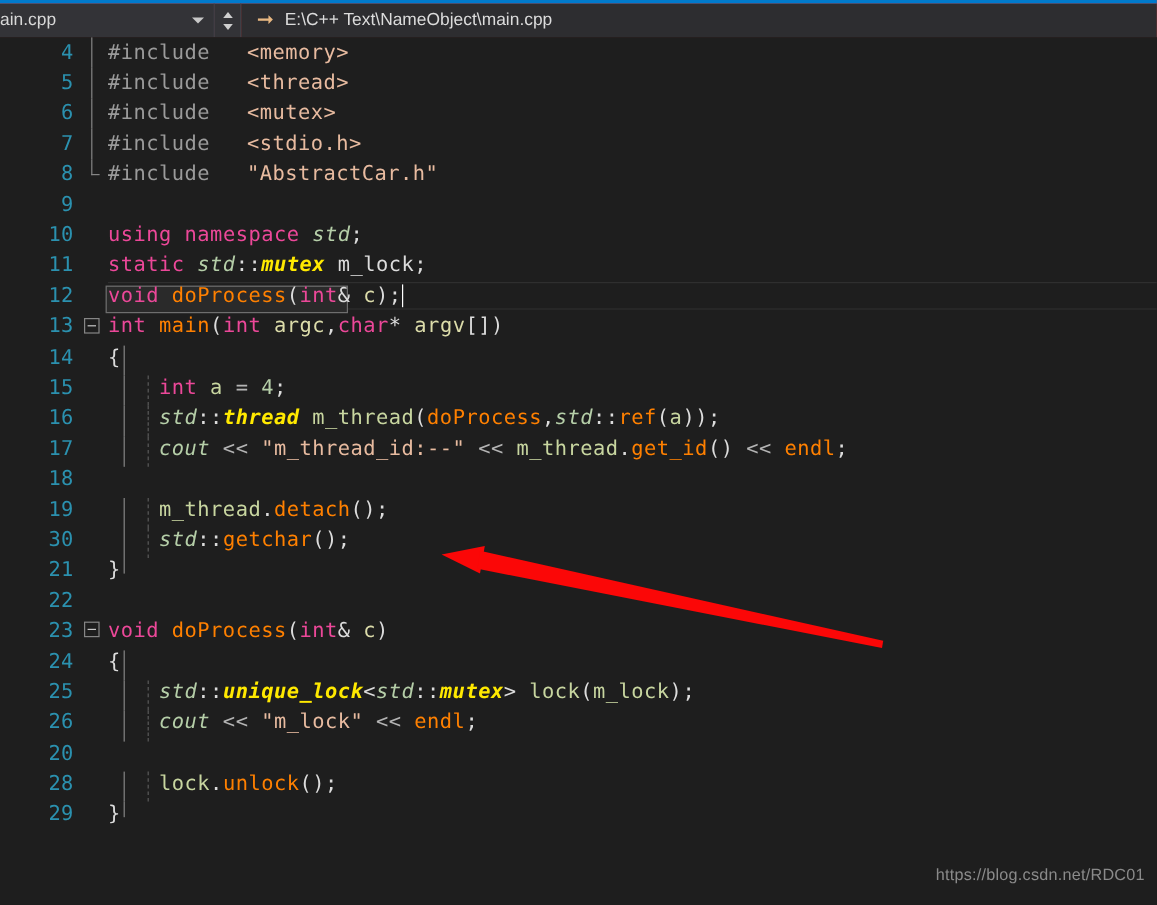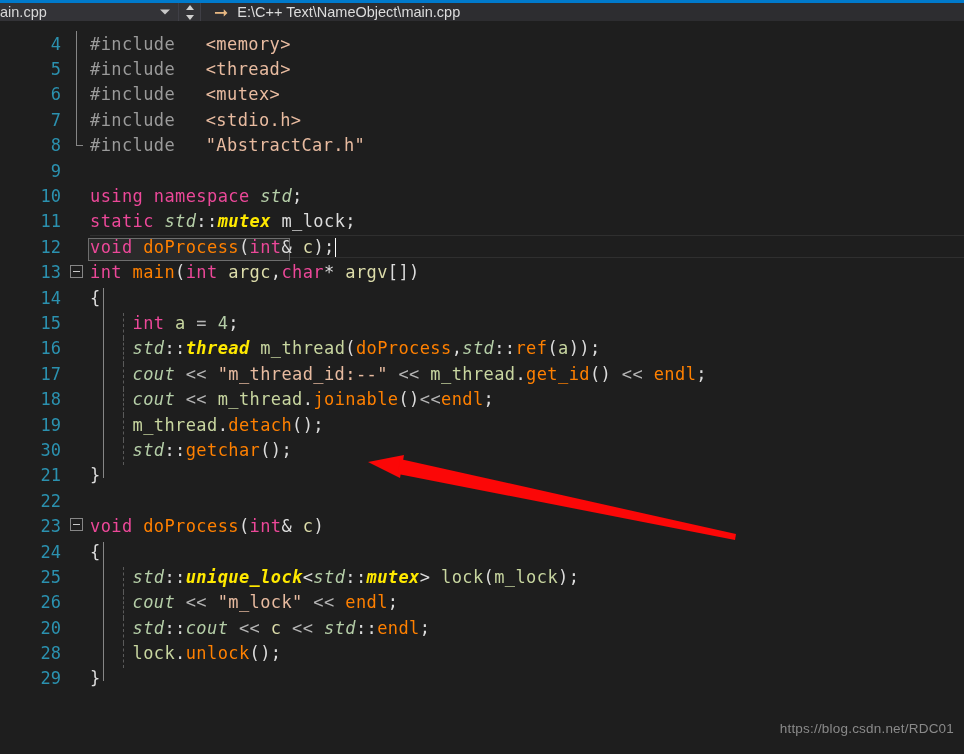--- a/index.html
+++ b/index.html
@@ -13,21 +13,21 @@
     overflow: hidden;
     font-family: "DejaVu Sans Mono", monospace;
     position: relative;
   }
 
   
   #topbar {
     position: absolute;
     left: 0; top: 0;
     width: 964px;
-    height: 21px;
+    height: 31px;
     background: #ef4444;
     border-top: 3px solid #007acc;
     box-sizing: border-box;
     display: flex;
     align-items: stretch;
   }
   #tab-combo {
     width: 179px;
     background: #333337;
     border-right: 1px solid #3f3f46;
@@ -349,21 +349,20 @@
 
   <div class="row">
     <span class="ln">17</span>
     <span class="fold"></span>
     <span class="code"><i class="bracebar"></i><i class="guide"></i>    <span class="ns">cout</span><span class="op"> &lt;&lt; </span><span class="str">"m_thread_id:--"</span><span class="op"> &lt;&lt; </span><span class="var">m_thread</span><span class="pun">.</span><span class="fni">get_id</span><span class="pun">()</span><span class="op"> &lt;&lt; </span><span class="fni">endl</span><span class="pun">;</span></span>
   </div>
 
   <div class="row">
     <span class="ln">18</span>
     <span class="fold"></span>
-    <span class="code"><i class="bracebar"></i><i class="guide"></i>    <span class="ns">cout</span><span class="op"> &lt;&lt; </span><span class="var">m_thread</span><span class="pun">.</span><span class="fni">joinable</span><span class="pun">()</span><span class="op">&lt;&lt;</span><span class="fni">endl</span><span class="pun">;</span></span>
   </div>
 
   <div class="row">
     <span class="ln">19</span>
     <span class="fold"></span>
     <span class="code"><i class="bracebar"></i><i class="guide"></i>    <span class="var">m_thread</span><span class="pun">.</span><span class="fni">detach</span><span class="pun">();</span></span>
   </div>
 
   <div class="row">
     <span class="ln">30</span>
@@ -403,21 +402,20 @@
 
   <div class="row">
     <span class="ln">26</span>
     <span class="fold"></span>
     <span class="code"><i class="bracebar"></i><i class="guide"></i>    <span class="ns">cout</span><span class="op"> &lt;&lt; </span><span class="str">"m_lock"</span><span class="op"> &lt;&lt; </span><span class="fni">endl</span><span class="pun">;</span></span>
   </div>
 
   <div class="row">
     <span class="ln">20</span>
     <span class="fold"></span>
-    <span class="code"><i class="bracebar"></i><i class="guide"></i>    <span class="ns">std</span><span class="pun">::</span><span class="ns">cout</span><span class="op"> &lt;&lt; </span><span class="par">c</span><span class="op"> &lt;&lt; </span><span class="ns">std</span><span class="pun">::</span><span class="fni">endl</span><span class="pun">;</span></span>
   </div>
 
   <div class="row">
     <span class="ln">28</span>
     <span class="fold"></span>
     <span class="code"><i class="bracebar"></i><i class="guide"></i>    <span class="var">lock</span><span class="pun">.</span><span class="fni">unlock</span><span class="pun">();</span></span>
   </div>
 
   <div class="row">
     <span class="ln">29</span>

